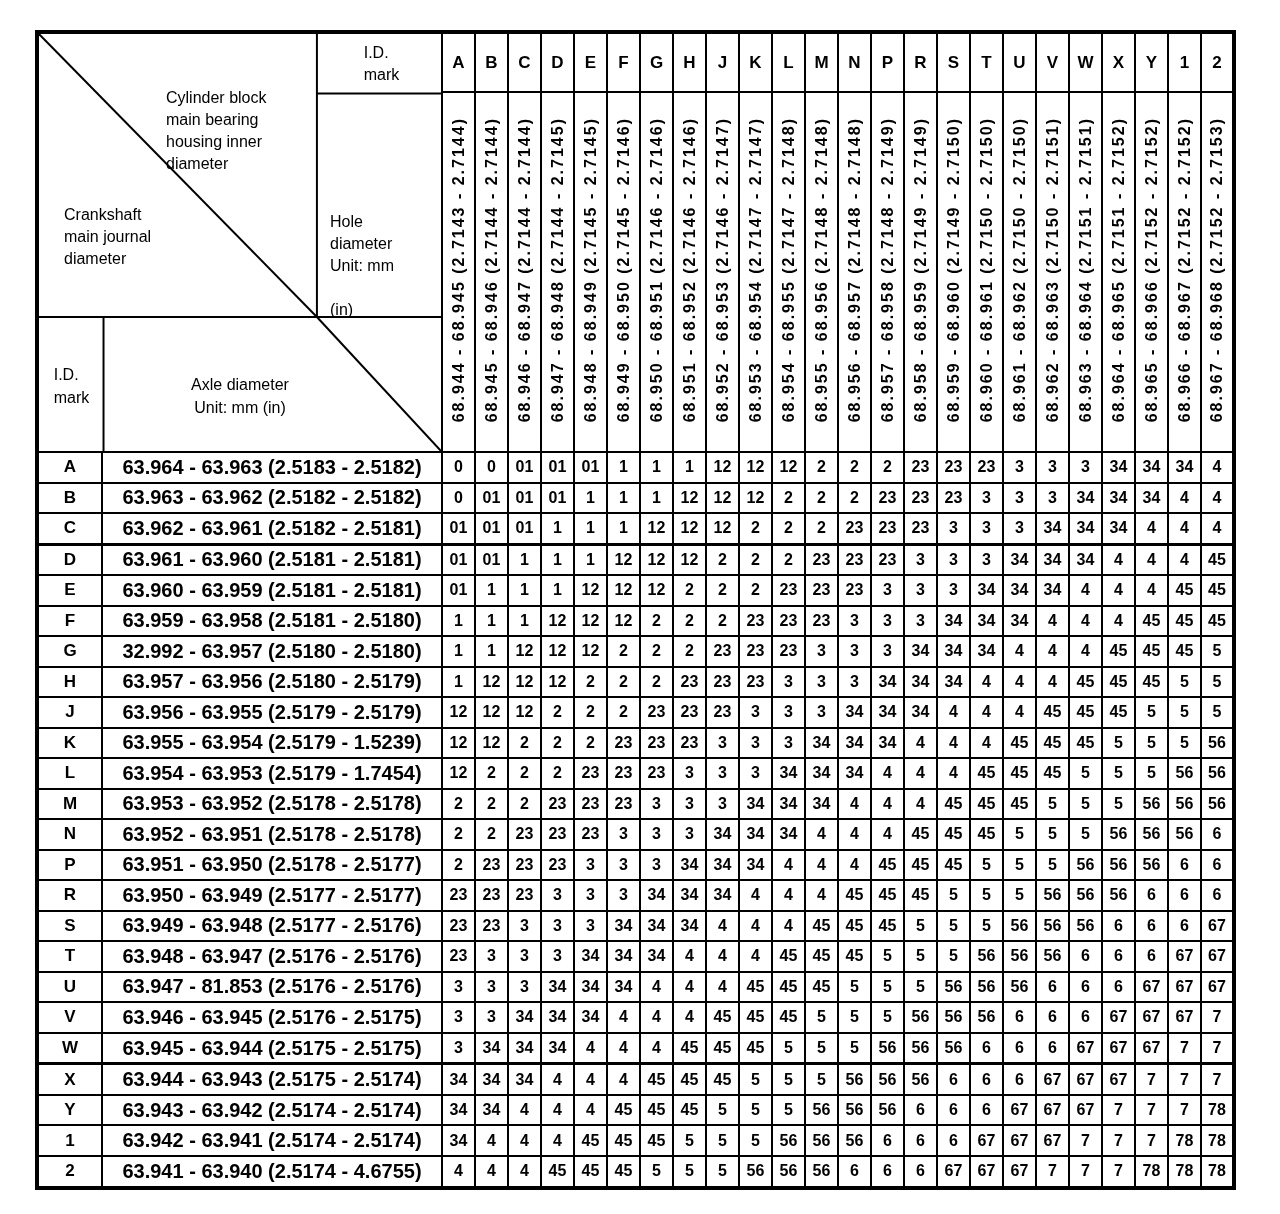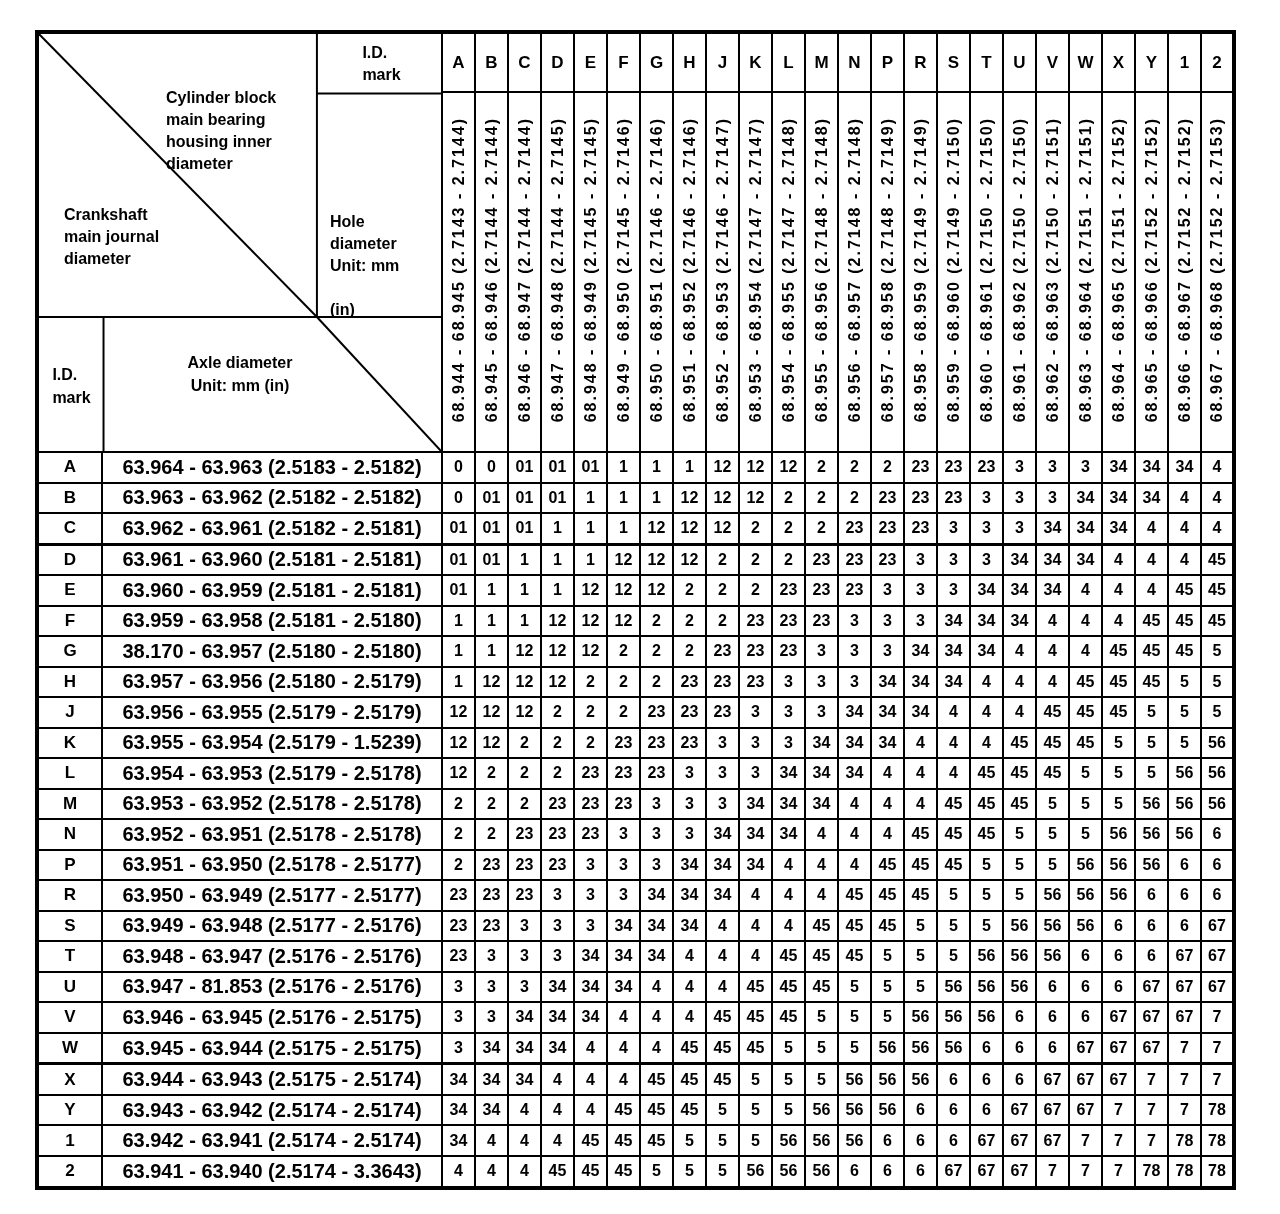--- a/index.html
+++ b/index.html
@@ -45,30 +45,30 @@
   
   tbody tr:nth-child(4) > th, tbody tr:nth-child(4) > td,
   tbody tr:nth-child(21) > th, tbody tr:nth-child(21) > td { border-top-width: 3.5px; }
 
   
   .corner { position: relative; padding: 0; vertical-align: top; }
   .corner-lines { position: absolute; left: 0; top: 0; width: 100%; height: 100%; display: block; }
   .corner-lines line { stroke: #000; stroke-width: 2; }
   .lbl {
     position: absolute;
-    font-size: 16px; font-weight: 700; line-height: 1.38;
+    font-size: 16px; font-weight: 400; line-height: 1.38;
     white-space: pre-line; text-align: left;
   }
   .c-cyl   { left: 127px; top: 24px; margin-top: 29px; }
   .c-idtop { left: 282px; top: 2px; width: 121px; height: 56px; display: flex; align-items: center; justify-content: center; }
   .c-hole  { left: 291px; top: 155px; width: 102px; }
   .c-hole .in-line { padding-right: 6px; white-space: pre-line; }
   .c-crank { left: 25px; top: 170px; }
   .c-idleft { left: 2px; top: 287px; width: 61px; height: 131px; display: flex; align-items: center; justify-content: center; }
-  .c-axle  { left: 66px; top: 275px; width: 270px; height: 131px; display: flex; align-items: center; justify-content: center; text-align: center; }
+  .c-axle  { left: 66px; top: 297px; width: 270px; height: 131px; display: flex; align-items: center; justify-content: center; text-align: center; }
 </style>
 </head>
 <body>
 
 <div class="page">
   <table class="sel">
     <colgroup>
       <col class="col-idmark">
       <col class="col-axle">
     <col class="col-data">
@@ -343,21 +343,21 @@
           <td class="cell">34</td>
           <td class="cell">4</td>
           <td class="cell">4</td>
           <td class="cell">4</td>
           <td class="cell">45</td>
           <td class="cell">45</td>
           <td class="cell">45</td>
         </tr>
         <tr>
           <th class="row-mark">G</th>
-          <th class="row-range">38.170 - 63.957 (2.5180 - 2.5180)</th>
+          <th class="row-range">32.992 - 63.957 (2.5180 - 2.5180)</th>
           <td class="cell">1</td>
           <td class="cell">1</td>
           <td class="cell">12</td>
           <td class="cell">12</td>
           <td class="cell">12</td>
           <td class="cell">2</td>
           <td class="cell">2</td>
           <td class="cell">2</td>
           <td class="cell">23</td>
           <td class="cell">23</td>
@@ -455,21 +455,21 @@
           <td class="cell">45</td>
           <td class="cell">45</td>
           <td class="cell">45</td>
           <td class="cell">5</td>
           <td class="cell">5</td>
           <td class="cell">5</td>
           <td class="cell">56</td>
         </tr>
         <tr>
           <th class="row-mark">L</th>
-          <th class="row-range">63.954 - 63.953 (2.5179 - 2.5178)</th>
+          <th class="row-range">63.954 - 63.953 (2.5179 - 1.7454)</th>
           <td class="cell">12</td>
           <td class="cell">2</td>
           <td class="cell">2</td>
           <td class="cell">2</td>
           <td class="cell">23</td>
           <td class="cell">23</td>
           <td class="cell">23</td>
           <td class="cell">3</td>
           <td class="cell">3</td>
           <td class="cell">3</td>
@@ -819,21 +819,21 @@
           <td class="cell">67</td>
           <td class="cell">67</td>
           <td class="cell">7</td>
           <td class="cell">7</td>
           <td class="cell">7</td>
           <td class="cell">78</td>
           <td class="cell">78</td>
         </tr>
         <tr>
           <th class="row-mark">2</th>
-          <th class="row-range">63.941 - 63.940 (2.5174 - 3.3643)</th>
+          <th class="row-range">63.941 - 63.940 (2.5174 - 4.6755)</th>
           <td class="cell">4</td>
           <td class="cell">4</td>
           <td class="cell">4</td>
           <td class="cell">45</td>
           <td class="cell">45</td>
           <td class="cell">45</td>
           <td class="cell">5</td>
           <td class="cell">5</td>
           <td class="cell">5</td>
           <td class="cell">56</td>

